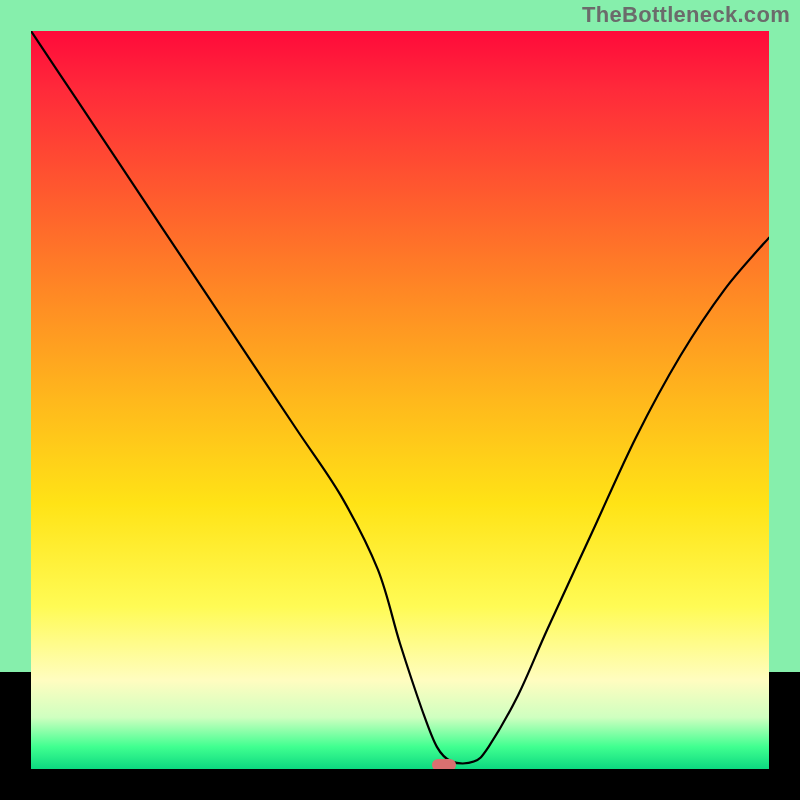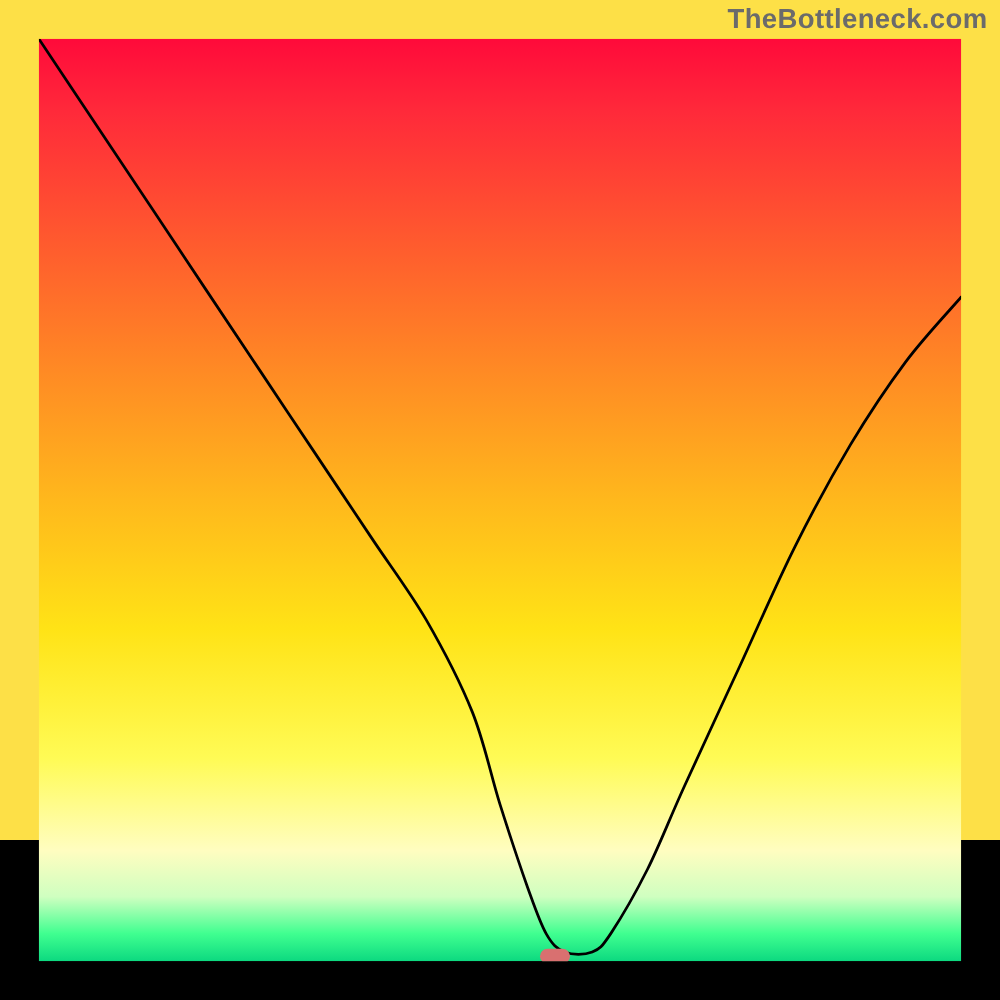--- a/index.html
+++ b/index.html
@@ -7,21 +7,21 @@
     padding: 0;
     width: 800px;
     height: 800px;
     background: #000;
     overflow: hidden;
   }
   .frame {
     position: relative;
     width: 800px;
     height: 672px;
-    background: #fde047;
+    background: #86efac;
   }
   .watermark {
     position: absolute;
     top: 2px;
     right: 10px;
     font-family: Arial, Helvetica, sans-serif;
     font-size: 22px;
     font-weight: 600;
     color: #6b6b6b;
     letter-spacing: 0.3px;

